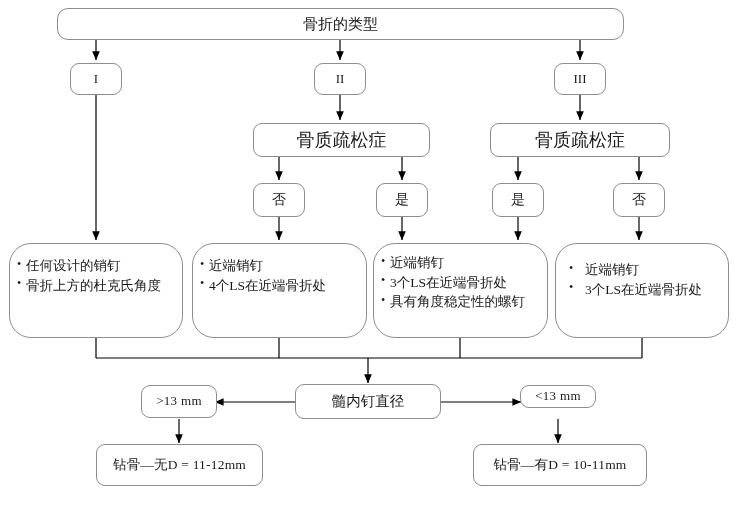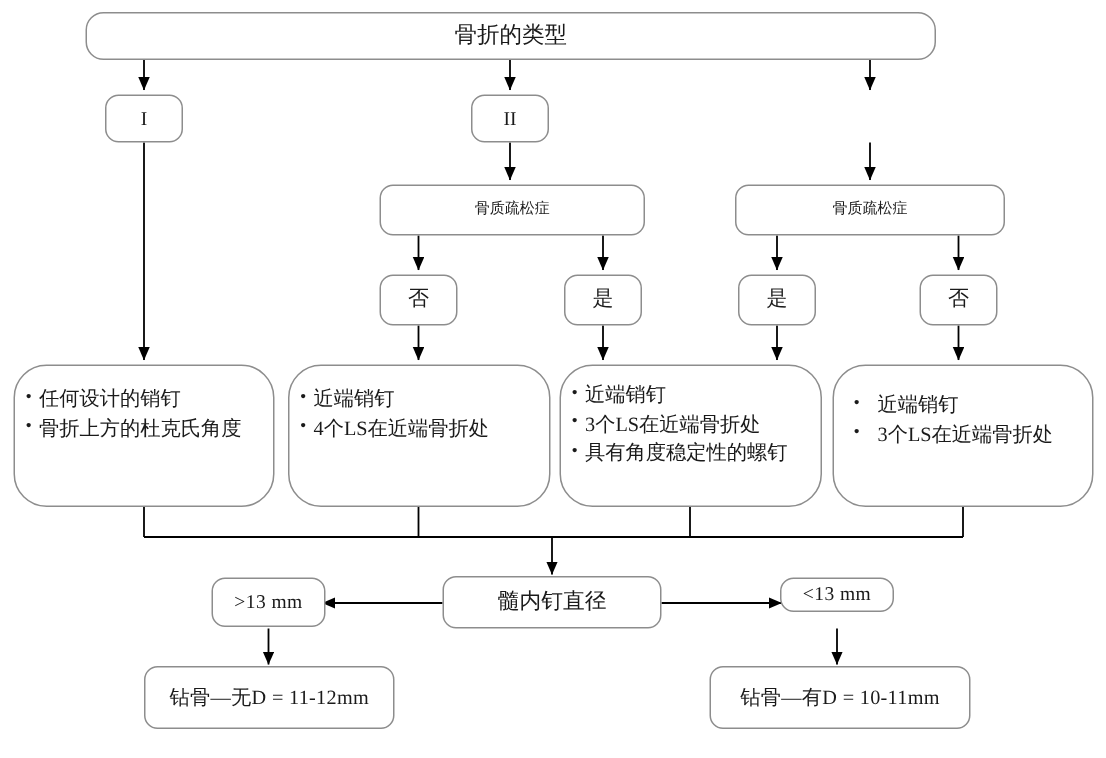--- a/index.html
+++ b/index.html
@@ -26,21 +26,21 @@
     border-radius:9px;
     display:flex;
     align-items:center;
     justify-content:center;
     text-align:center;
     line-height:1.25;
   }
   .node.rounded-big{border-radius:11px;}
   .title-node{font-size:15px;}
   .type-node{font-size:13px;}
-  .osteo-node{font-size:10px;justify-content:center;}
+  .osteo-node{font-size:18px;justify-content:center;}
   .yn-node{font-size:14px;}
   .content-node{
     align-items:flex-start;
     justify-content:flex-start;
     text-align:left;
     padding:12px 7px 6px 7px;
     font-size:13.5px;
     line-height:1.45;
     border-radius:22px;
   }
@@ -107,29 +107,32 @@
       <path d="M368,358 L368,383" marker-end="url(#arrow)"></path>
 
       <path d="M295,402 L215,402" marker-end="url(#arrow)"></path>
       <path d="M441,402 L521,402" marker-end="url(#arrow)"></path>
 
       <path d="M179,419 L179,443" marker-end="url(#arrow)"></path>
       <path d="M558,419 L558,443" marker-end="url(#arrow)"></path>
     </g>
   </svg>
 
-  <div class="node rounded-big title-node" style="left:57px;top:8px;width:567px;height:32px;border-radius:12px;">
+  <div class="node rounded-big title-node" style="left:57px;top:8px;width:567px;height:32px;">
     <span>骨折的类型</span>
   </div>
 
   <div class="node type-node" style="left:70px;top:63px;width:52px;height:32px;">
     <span>I</span>
   </div>
   <div class="node type-node" style="left:314px;top:63px;width:52px;height:32px;">
     <span>II</span>
+  </div>
+  <div class="node type-node" style="left:554px;top:63px;width:52px;height:32px;">
+    <span>III</span>
   </div>
 
   <div class="node osteo-node" style="left:253px;top:123px;width:177px;height:34px;">
     <span>骨质疏松症</span>
   </div>
   <div class="node osteo-node" style="left:490px;top:123px;width:180px;height:34px;">
     <span>骨质疏松症</span>
   </div>
 
   <div class="node yn-node" style="left:253px;top:183px;width:52px;height:34px;">

